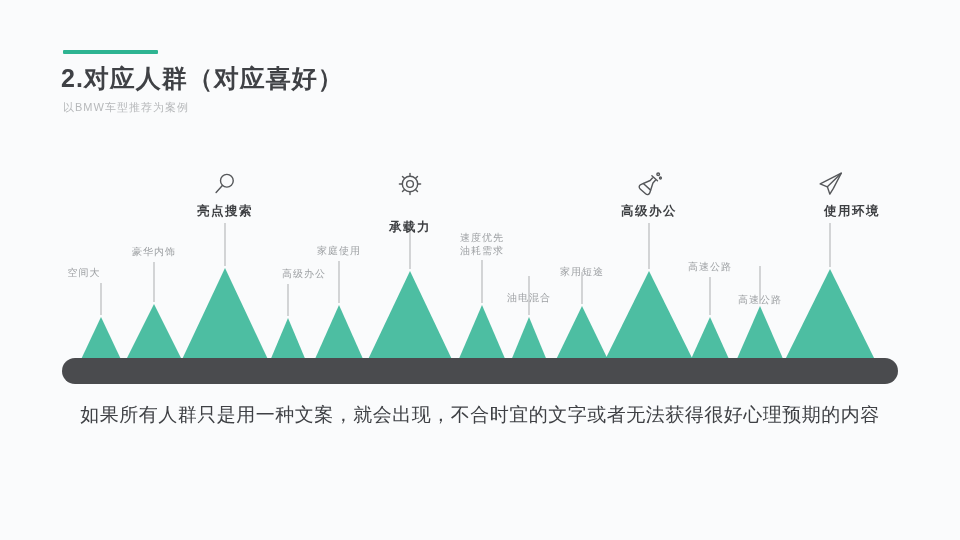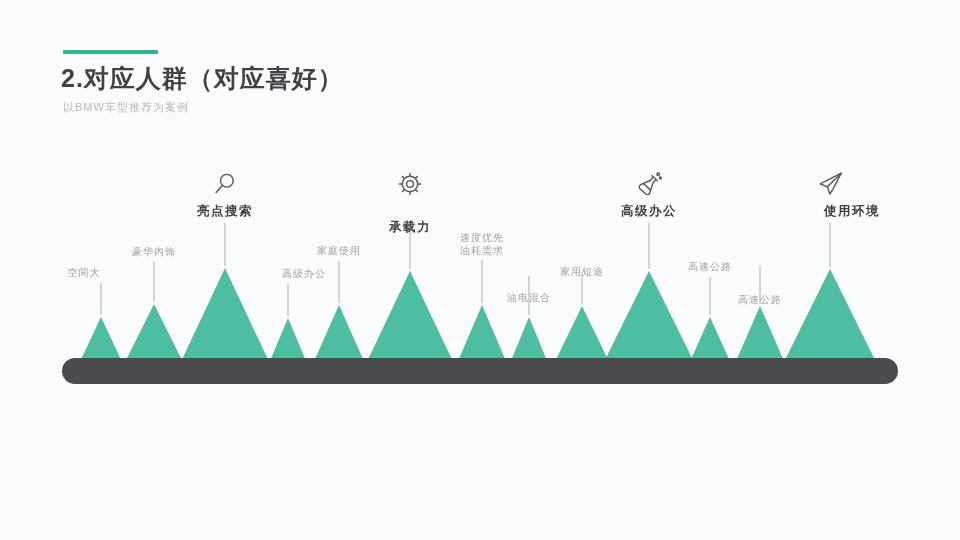--- a/index.html
+++ b/index.html
@@ -136,14 +136,15 @@
       <div class="minor-label" style="left: 760px; top: 249px; color: rgb(157, 160, 163); margin-top: 44px;">
         <div>高速公路</div>
       </div>
       <div class="peak-icon" style="left: 830px; top: 169px;"><svg viewBox="0 0 32 32" width="30" height="30" fill="none" stroke="#55575a" stroke-width="1.5" stroke-linecap="round" stroke-linejoin="round">
           <path d="M28 4.5 L5.5 15.8 L13.2 19 L15.8 26.8 L19.6 20.6 L28 4.5 Z"></path>
           <path d="M28 4.5 L13.2 19"></path>
         </svg></div>
       <div class="major-label" style="left: 830px; top: 203px; color: rgb(62, 64, 67); margin-left: 22px;">使用环境</div>
     </div>
 
+  <div class="footer-text">如果所有人群只是用一种文案，就会出现，不合时宜的文字或者无法获得很好心理预期的内容</div>
 
 </div>
 
 </body></html>

